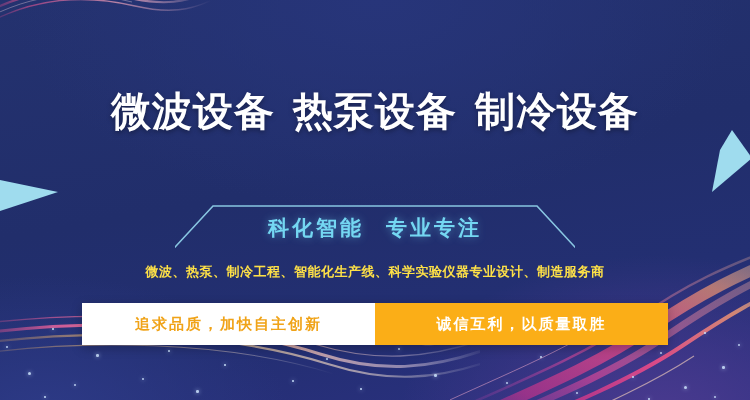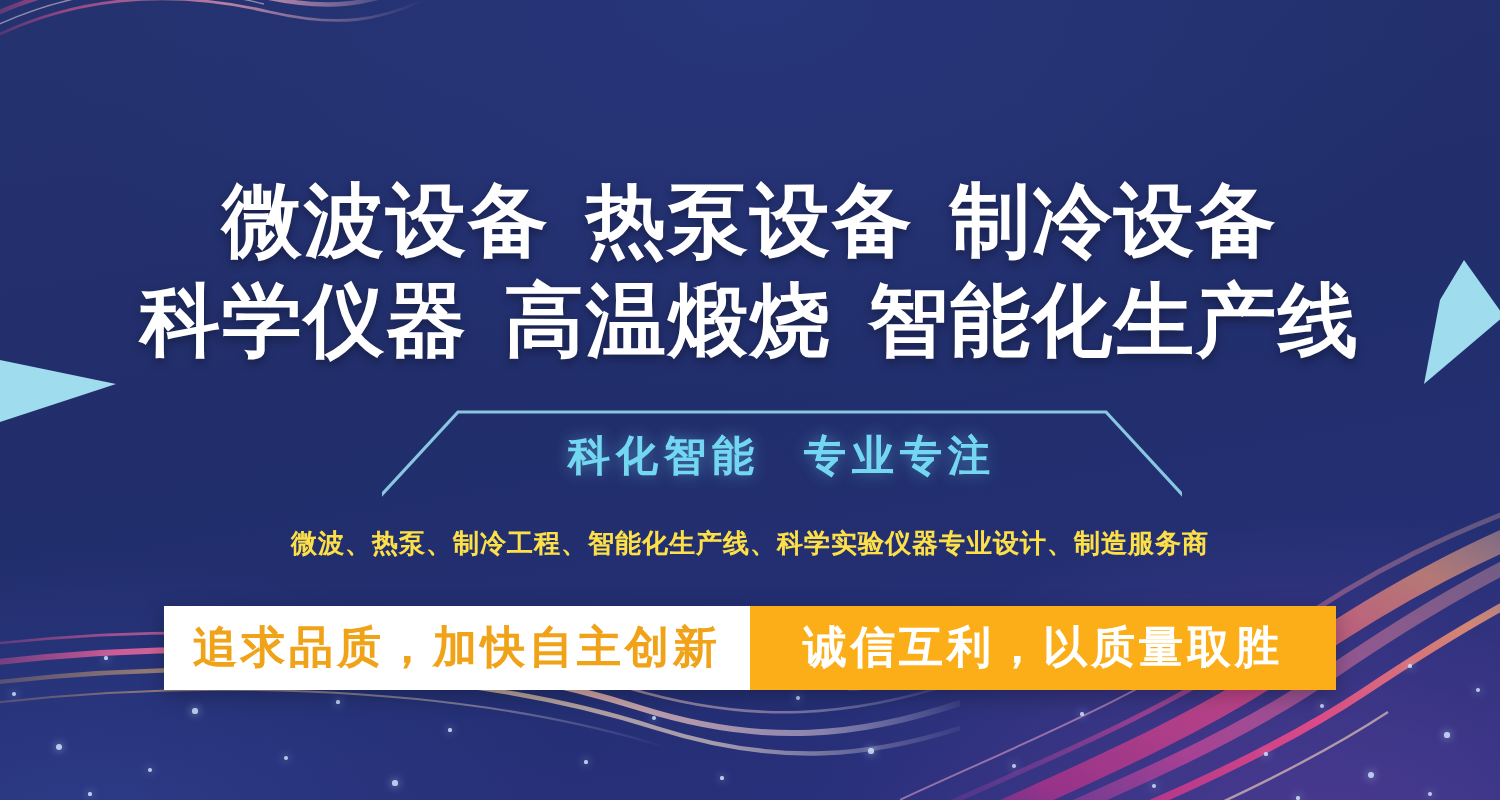--- a/index.html
+++ b/index.html
@@ -99,21 +99,21 @@
   .headline .line2 {
     font-size: 40px;
     line-height: 50px;
     white-space: nowrap;
   }
   .headline .gap { display: inline-block; width: 18px; }
 
   
   .badge {
     position: absolute;
-    left: 191px;
+    left: 175px;
     top: 200px;
     width: 400px;
     height: 60px;
   }
   .badge svg { display: block; }
   .badge-text {
     position: absolute;
     left: 0; right: 0;
     top: 14px;
     text-align: center;
@@ -146,21 +146,21 @@
     width: 586px;
     height: 42px;
     display: flex;
     box-shadow: 0 3px 10px rgba(0,0,0,.25);
   }
   .slogan {
     flex: 1 1 50%;
     display: flex;
     align-items: center;
     justify-content: center;
-    font-size: 22px;
+    font-size: 15px;
     font-weight: bold;
     letter-spacing: 2px;
     white-space: nowrap;
   }
   .slogan-white {
     background: #ffffff;
     color: #f0a318;
   }
   .slogan-orange {
     background: #fbae17;
@@ -273,23 +273,20 @@
     <polygon points="0,2 58,14 0,33" fill="#9fdcee"></polygon>
   </svg>
   <svg class="arrow-right" viewBox="0 0 46 62">
     <polygon points="26,0 46,28 6,62 14,20" fill="#9fdcee"></polygon>
   </svg>
 
   <div class="headline">
     <div class="line1">
       <span>微波设备</span><span class="gap"></span><span>热泵设备</span><span class="gap"></span><span>制冷设备</span>
     </div>
-    <div class="line2">
-      <span>科学仪器</span><span class="gap"></span><span>高温煅烧</span><span class="gap"></span><span>智能化生产线</span>
-    </div>
   </div>
 
   <div class="badge">
     <svg width="400" height="60" viewBox="0 0 400 60">
       <polyline points="-10,58 38,6 362,6 410,58" fill="none" stroke="#8ecfe8" stroke-width="1.6" opacity=".95"></polyline>
     </svg>
     <div class="badge-text">
       <span>科化智能</span><span class="sp"></span><span>专业专注</span>
     </div>
   </div>

